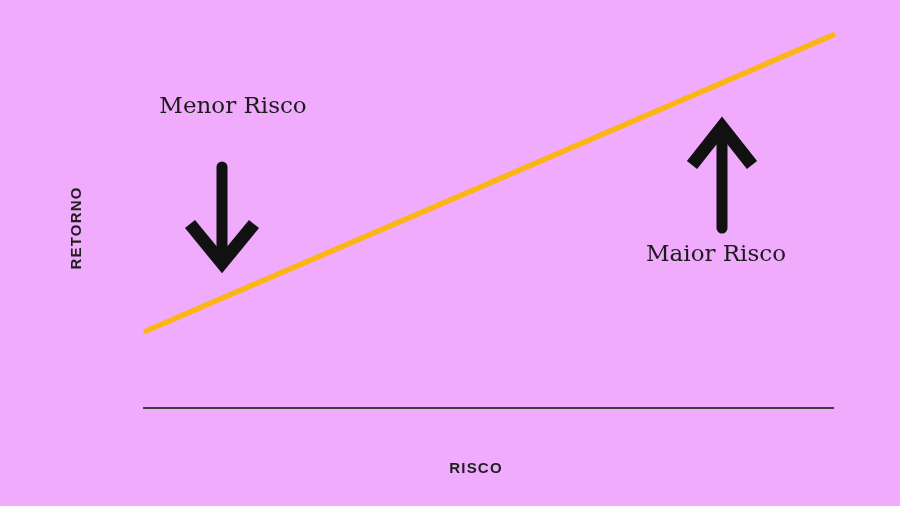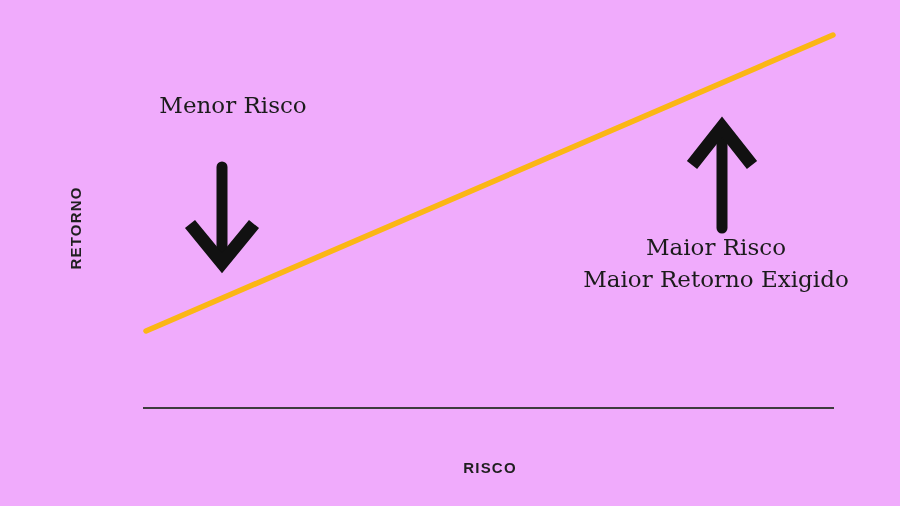--- a/index.html
+++ b/index.html
@@ -31,39 +31,39 @@
     color: #1b1b1b;
     white-space: nowrap;
   }
   .annotation-low {
     left: 233px;
     top: 89px;
     transform: translateX(-50%);
   }
   .annotation-high {
     left: 716px;
-    top: 231px;
+    top: 237px;
     transform: translateX(-50%);
   }
   .axis-label {
     position: absolute;
     font-family: "Liberation Sans", sans-serif;
     font-weight: bold;
     font-size: 15px;
     letter-spacing: 1.2px;
     color: #1f1f1f;
     white-space: nowrap;
   }
   .y-axis-label {
     left: 75px;
     top: 228px;
     transform: translate(-50%, -50%) rotate(-90deg);
   }
   .x-axis-label {
-    left: 490px;
+    left: 476px;
     top: 467px;
     transform: translate(-50%, -50%);
   }
 </style>
 </head>
 <body>
 
 <div class="stage">
 
   <svg class="chart-svg" viewBox="0 0 900 506" aria-hidden="true">
@@ -82,20 +82,19 @@
       <path d="M692 165 L722 127 L752 165" stroke-width="13" stroke-linejoin="miter" stroke-linecap="butt" fill="none" stroke="#111111"></path>
     </g>
   </svg>
 
   <div class="annotation annotation-low">
     <div>Menor Risco</div>
   </div>
 
   <div class="annotation annotation-high">
     <div>Maior Risco</div>
-    <div>Maior Retorno Exigido</div>
   </div>
 
   <div class="axis-label y-axis-label">RETORNO</div>
 
   <div class="axis-label x-axis-label">RISCO</div>
 
 </div>
 
 </body></html>

